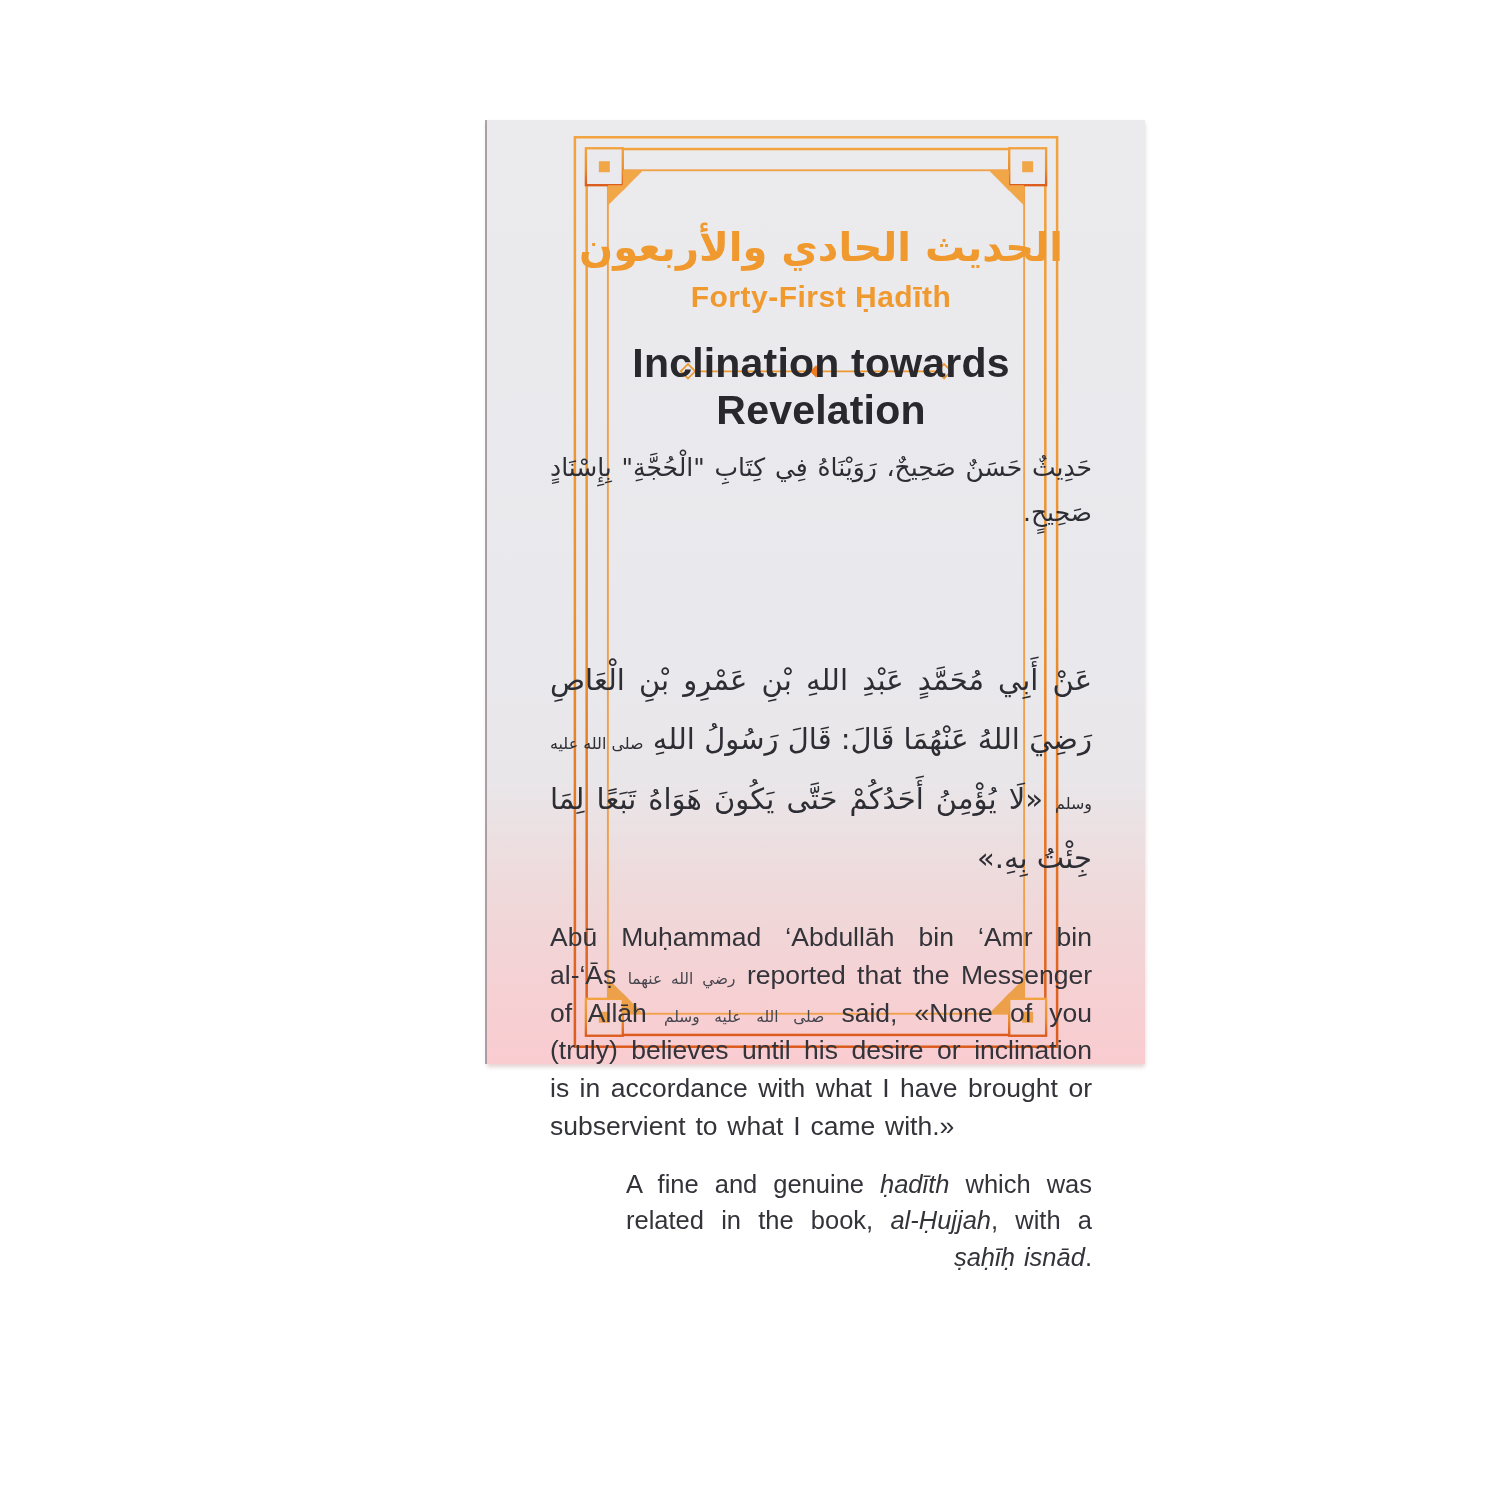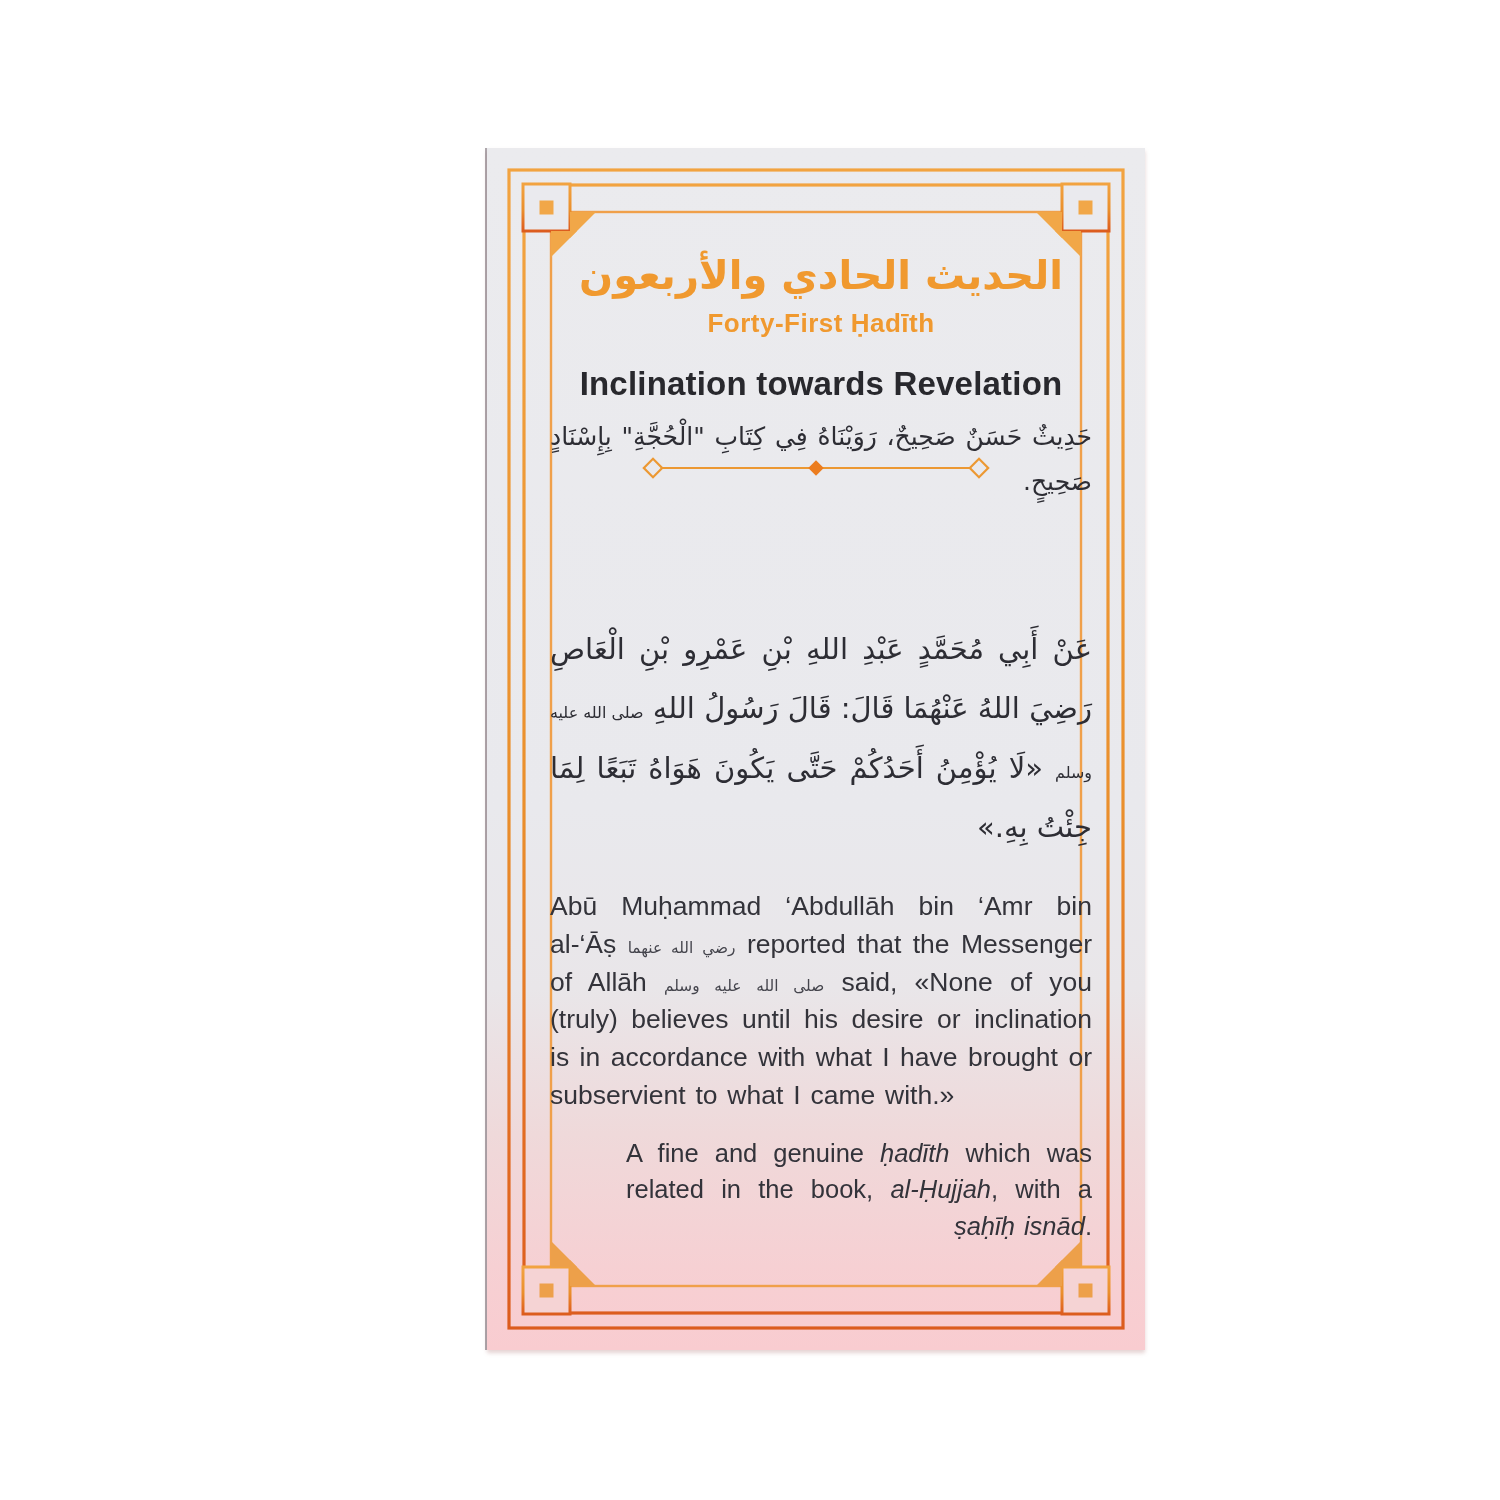--- a/index.html
+++ b/index.html
@@ -6,22 +6,22 @@
   body {
     width: 1500px; height: 1500px;
     background: #ffffff;
     font-family: "Liberation Sans", sans-serif;
     position: relative;
     overflow: hidden;
   }
 
   .book-page {
     position: absolute;
-    left: 487px; top: 148px;
-    width: 658px; height: 1202px;
+    left: 487px; top: 120px;
+    width: 658px; height: 944px;
     background: linear-gradient(180deg,
       #ebebee 0%, #e9e9ed 55%, #e9e6e9 70%,
       #efd9da 82%, #f6d0d3 93%, #f9ccd0 100%);
     box-shadow: -2px 0 0 rgba(75, 60, 70, 0.45), 0 3px 4px rgba(170, 110, 110, 0.30);
   }
 
   .frame-svg { position: absolute; inset: 0; width: 100%; height: 100%; pointer-events: none; }
 
   .content {
     position: absolute; inset: 0;
@@ -35,29 +35,29 @@
     direction: rtl;
     font-family: "DejaVu Sans", sans-serif;
     font-weight: bold;
     font-size: 40px;
     line-height: 1.25;
     color: #f0992f;
   }
   .title-en {
     margin: 8px 0 0;
     text-align: center;
-    font-size: 26px;
+    font-size: 30px;
     font-weight: bold;
     letter-spacing: 0.5px;
     color: #f0992f;
   }
   .subject {
     margin: 26px 0 0;
     text-align: center;
-    font-size: 33px;
+    font-size: 41px;
     font-weight: bold;
     letter-spacing: 0.2px;
     color: #28282d;
   }
 
   .ar-block {
     direction: rtl;
     font-family: "DejaVu Sans", sans-serif;
     color: #2d2d34;
     text-align: justify;

